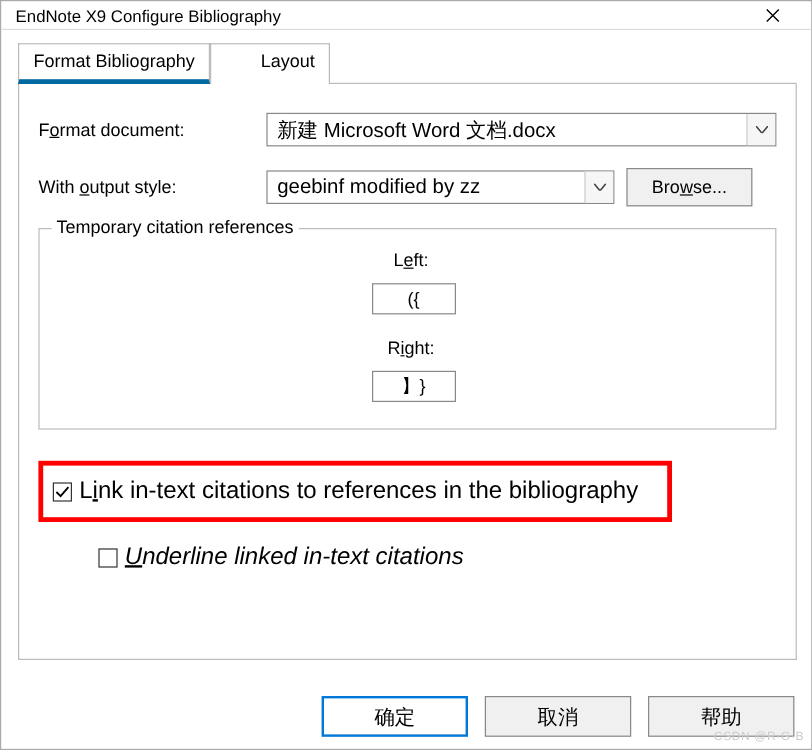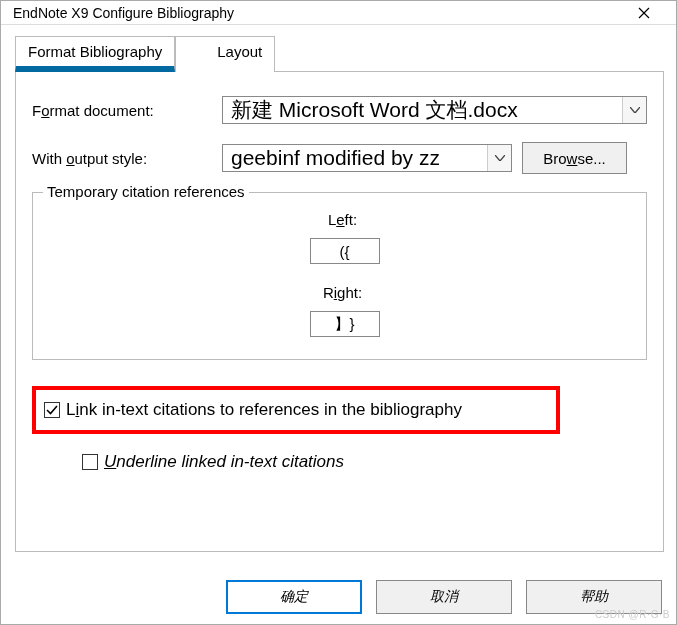--- a/index.html
+++ b/index.html
@@ -45,21 +45,21 @@
     border: 1px solid #bbb;
     border-bottom: none;
     background: #fff;
     position: relative;
     top: 1px;
     margin-right: 0px;
     font-size: 15px;
   }
   .tab.active {
     background: #fff;
-    border-bottom: 6px solid #0369a1;
+    border-bottom: 4px solid #0369a1;
   }
   .tab.inactive {
     background: #fff;
     padding-left: 41px;
   }
   .panel {
     border: 1px solid #bbb;
     border-top: none;
     margin: 0 6px;
     padding: 24px 16px 60px 16px;
@@ -80,21 +80,21 @@
     flex: 1;
     display: flex;
     align-items: center;
     border: 1px solid #888;
     height: 28px;
     background: #fff;
   }
   .dropdown-text {
     flex: 1;
     padding: 0 8px;
-    font-size: 21px;
+    font-size: 17px;
     overflow: hidden;
     white-space: nowrap;
   }
   .dropdown-arrow {
     width: 24px;
     height: 100%;
     border-left: 1px solid #ccc;
     display: flex;
     align-items: center;
     justify-content: center;
@@ -144,21 +144,21 @@
     padding: 10px 8px;
     margin: 26px 0 8px 0;
     display: inline-flex;
     align-items: center;
     width: 528px;
   }
   .checkbox-row {
     display: flex;
     align-items: center;
     gap: 6px;
-    font-size: 17px;
+    font-size: 20px;
   }
   .checkbox {
     width: 16px;
     height: 16px;
     border: 1px solid #333;
     display: flex;
     align-items: center;
     justify-content: center;
     background: #fff;
   }
@@ -170,26 +170,26 @@
     font-style: italic;
   }
   .footer {
     position: absolute;
     bottom: 10px;
     right: 14px;
     display: flex;
     gap: 14px;
   }
   .dlg-btn {
-    width: 136px;
+    width: 122px;
     height: 34px;
     border: 1px solid #888;
     background: #f0f0f0;
-    font-size: 14px;
-    display:flex;align-items:center;justify-content:center;font-style:italic;
+    font-size: 17px;
+    display:flex;align-items:center;justify-content:center;
   }
   .dlg-btn.primary {
     border: 2px solid #0078d7;
     background: #fff;
   }
   .watermark {
     position: absolute;
     bottom: 4px;
     right: 6px;
     font-size: 10px;

